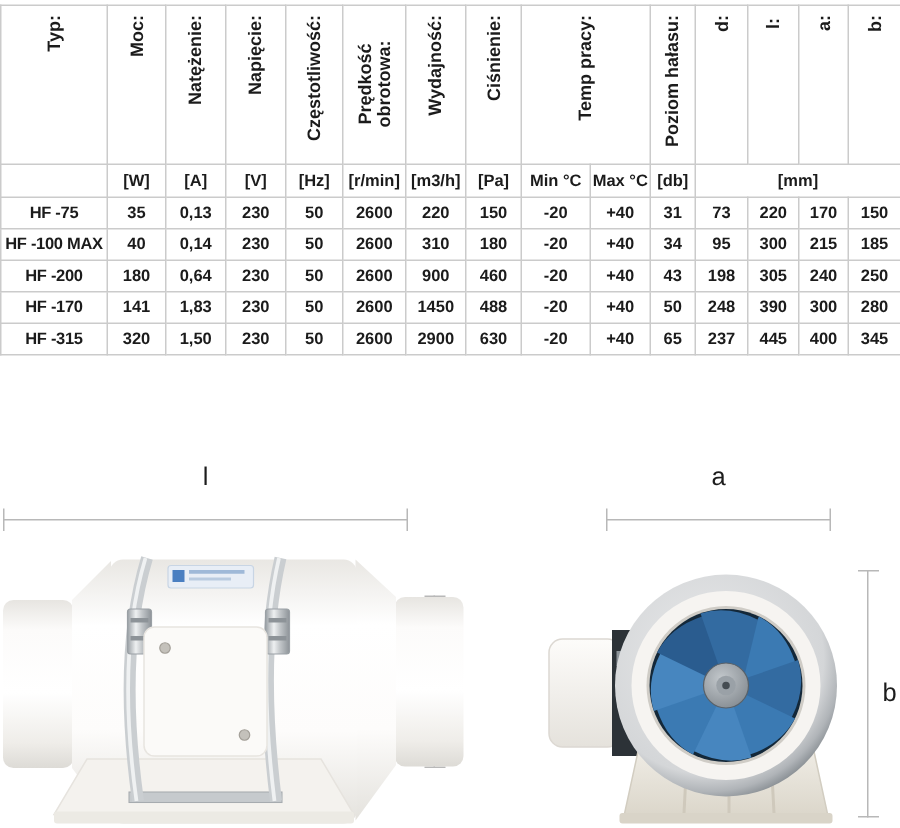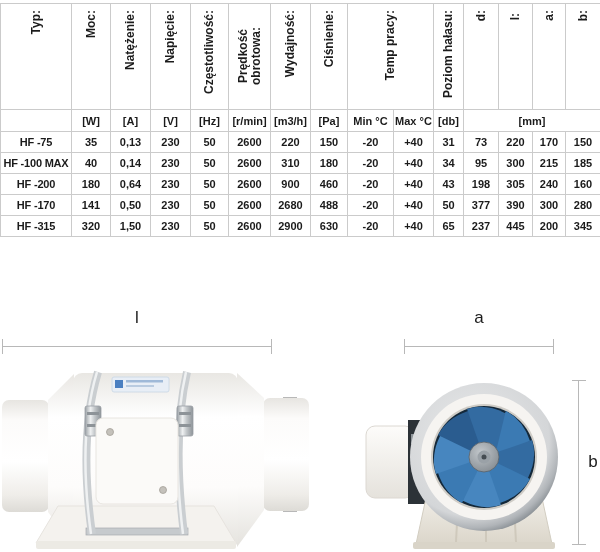--- a/index.html
+++ b/index.html
@@ -129,54 +129,54 @@
       <td>50</td>
       <td>2600</td>
       <td>900</td>
       <td>460</td>
       <td>-20</td>
       <td>+40</td>
       <td>43</td>
       <td>198</td>
       <td>305</td>
       <td>240</td>
-      <td>160</td>
+      <td>250</td>
     </tr>
     <tr class="data">
       <td class="typ">HF -170</td>
       <td>141</td>
-      <td>0,50</td>
-      <td>230</td>
-      <td>50</td>
-      <td>2600</td>
-      <td>2680</td>
+      <td>1,83</td>
+      <td>230</td>
+      <td>50</td>
+      <td>2600</td>
+      <td>1450</td>
       <td>488</td>
       <td>-20</td>
       <td>+40</td>
       <td>50</td>
-      <td>377</td>
+      <td>248</td>
       <td>390</td>
       <td>300</td>
       <td>280</td>
     </tr>
     <tr class="data">
       <td class="typ">HF -315</td>
       <td>320</td>
       <td>1,50</td>
       <td>230</td>
       <td>50</td>
       <td>2600</td>
       <td>2900</td>
       <td>630</td>
       <td>-20</td>
       <td>+40</td>
       <td>65</td>
       <td>237</td>
       <td>445</td>
-      <td>200</td>
+      <td>400</td>
       <td>345</td>
     </tr>
   </tbody>
     </table>
 
   <div class="dimlabel" style="left:2px;top:308px;width:270px;">l</div>
   <div class="hdim" style="left:2px;top:346px;width:270px;"></div>
 
   <div class="dimlabel" style="left:404px;top:308px;width:150px;">a</div>
   <div class="hdim" style="left:404px;top:346px;width:150px;"></div>

